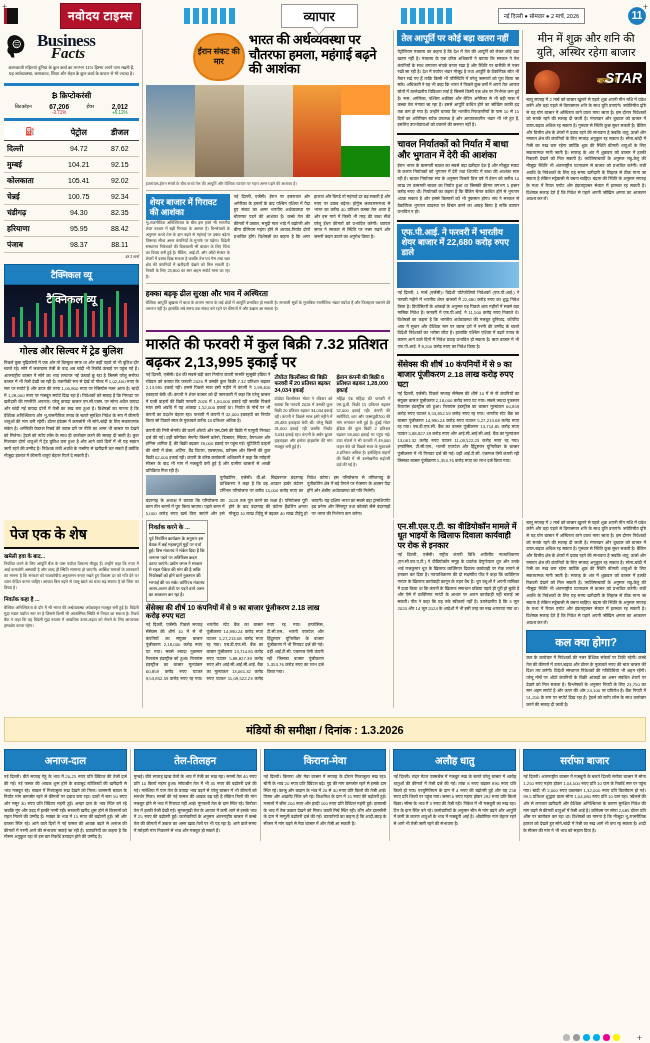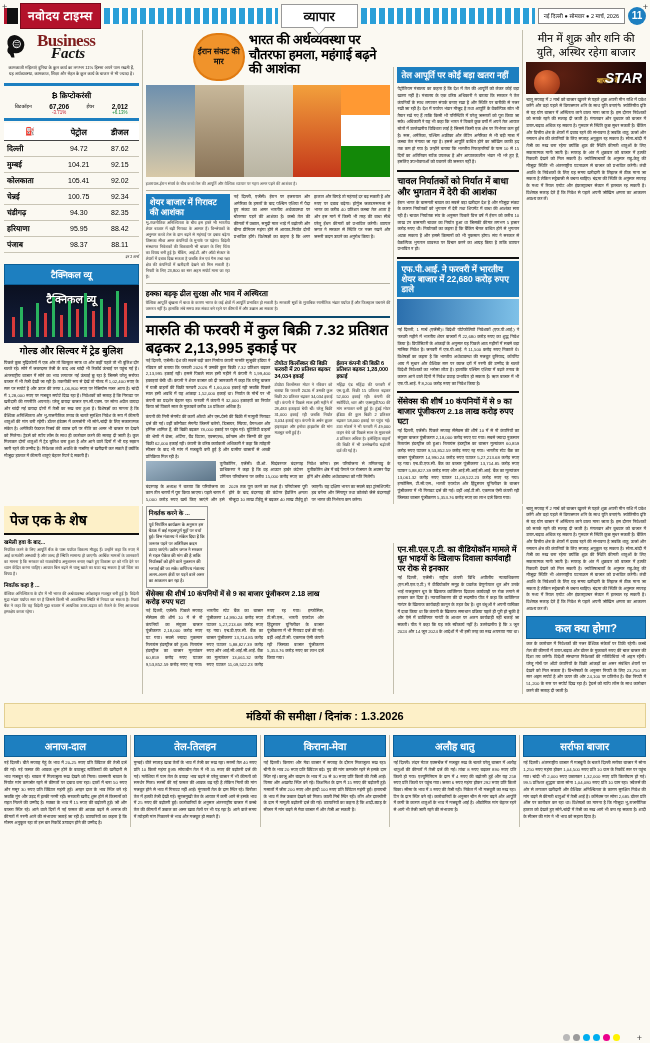--- a/index.html
+++ b/index.html
@@ -8,21 +8,21 @@
     width: 650px; height: 1043px;
     background: #fbf9f2;
     font-family: "Liberation Sans", sans-serif;
     overflow: hidden;
     position: relative;
   }
   .page { width: 650px; height: 1043px; position: relative; background: #fbf9f2; padding: 0; }
 
   
   .masthead { height: 28px; position: relative; display: flex; align-items: center;
-    padding: 3px 4px 0 4px; }
+    padding: 3px 4px 0 4px; gap: 40px; }
   .logo-box { background: #b3122b; color: #fff; font-weight: bold; font-size: 12px;
     padding: 3px 7px 4px 7px; border: 1px solid #7a0a1c; letter-spacing: .5px;
     white-space: nowrap; position: relative; }
   .logo-flag { width: 14px; height: 16px; background: #111; margin-right: 2px;
     position: relative; border-left: 3px solid #b3122b; }
   .bars { flex: 1; height: 16px; background: repeating-linear-gradient(90deg,
       #2a9fd8 0 6px, #ffffff 6px 9px); margin: 0 3px; }
   .section-tab { border: 1px solid #999; background: #fff; padding: 2px 22px;
     font-size: 13px; font-weight: bold; color: #111; position: relative; }
   .section-tab::after { content:""; position:absolute; left:50%; bottom:-7px;
@@ -31,30 +31,30 @@
   .dateline { border: 1px solid #888; background:#fff; font-size: 5.5px; padding: 3px 5px;
     white-space: nowrap; color:#111; }
   .pageno { width: 18px; height: 18px; border-radius: 50%; background: #1d7fc0;
     color: #fff; font-size: 10px; font-weight: bold; display:flex;
     align-items:center; justify-content:center; margin-left: 3px; }
 
   
   .cols { display: flex; padding: 2px 4px; gap: 3px; }
   .col-left { width: 135px; }
   .col-mid { width: 249px; }
-  .col-r1 { width: 126px; margin-top: 37px; }
+  .col-r1 { width: 126px; }
   .col-r2 { width: 124px; }
   .vr { border-left: 1px solid #c3bfae; }
 
   
   .bf-head { display:flex; align-items:center; gap:3px; padding: 2px 0 0 0; }
   .bf-brain { width: 30px; height: 30px; position: relative; }
   .bf-title { line-height: 0.95; }
   .bf-t1 { font-family: "Liberation Serif", serif; font-weight: bold; font-size: 17px;
-    color: #7f1d1d; letter-spacing: -0.5px; }
+    color: #0f172a; letter-spacing: -0.5px; }
   .bf-t2 { font-family: "Liberation Serif", serif; font-style: italic; font-weight: bold;
     font-size: 15px; color: #111; margin-left: 14px; margin-top:-3px; }
   .bf-note { font-size: 4.2px; line-height: 1.5; text-align: center; padding: 3px 2px;
     color: #222; }
   .rule-blue { height: 3px; background: #1d7fc0; margin: 2px 0; }
   .crypto-head { text-align:center; font-size: 7.5px; font-weight:bold; padding: 2px 0; }
   .crypto-row { display:flex; font-size: 5.5px; justify-content: space-around;
     padding: 1px 2px; }
   .crypto-cell { text-align:center; }
   .cc-name { font-size: 5px; }
@@ -98,21 +98,21 @@
   .p1 { background: linear-gradient(#6e90ae,#d8c9a8); }
   .p2 { background: linear-gradient(#c8b89a,#8a7458); }
   .p3 { background: linear-gradient(#e2e0d4,#b9b4a2); }
   .p4 { background: linear-gradient(#f2a03c,#c4381a); }
   .p5 { background: linear-gradient(#ff9933 33%,#ffffff 33% 66%,#138808 66%); }
   .cap { font-size: 4px; color:#333; padding:1px 0; }
 
   .box-head { background:#1d7fc0; color:#fff; font-weight:bold; font-size: 8.5px;
     padding: 3px 4px; line-height:1.2; }
   .mid-head { font-size: 12px; font-weight:bold; line-height:1.15; padding: 3px 0 2px 0;
-    border-top: 2px solid #0c4a6e; margin-top: 4px; }
+    border-top: 2px solid #701a75; margin-top: 18px; }
   .mid-head.big { font-size: 15px; }
   .mini-head { font-size: 7.5px; font-weight:bold; line-height:1.2; padding: 2px 0; }
   .rule-thin { border-top: 1px solid #b5b1a2; margin: 3px 0; }
   .rule-thick { border-top: 2px solid #111; margin: 4px 0 2px 0; }
   .yellowbar { background:#fdf0c8; border:1px solid #e2cf92; text-align:center;
     font-size: 11px; font-weight:bold; padding: 4px; margin: 3px 0; }
   .sec-head-lg { font-size: 14px; font-weight:bold; background:#fdf0c8;
     padding: 4px 6px; border-bottom: 2px solid #111; }
 
   .mandi-cols { display:flex; gap: 3px; padding: 0 4px; }

